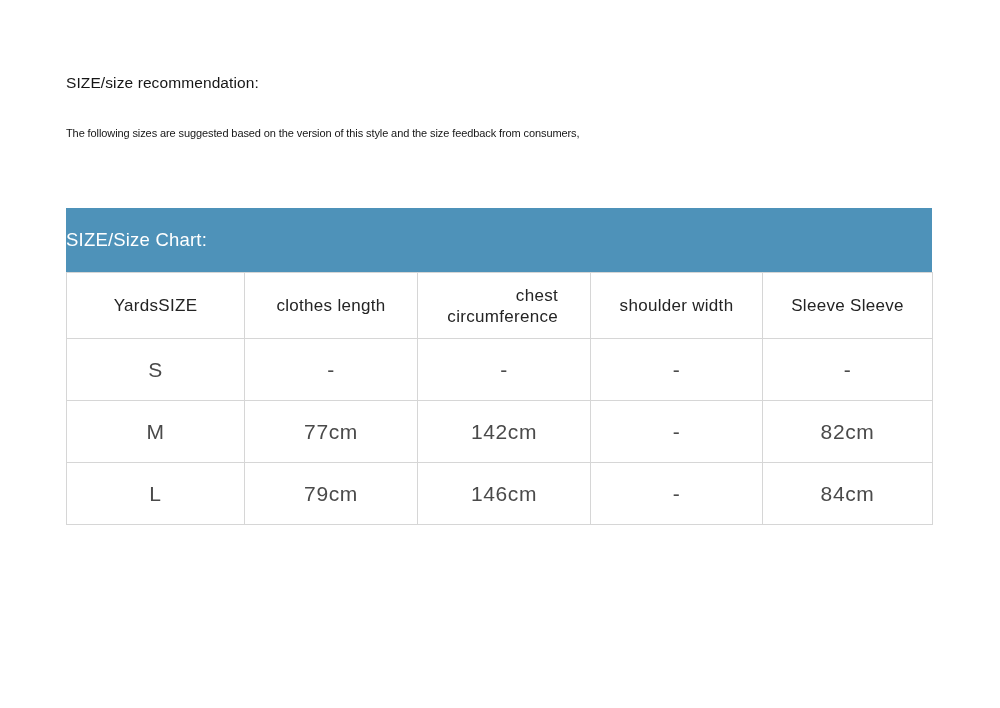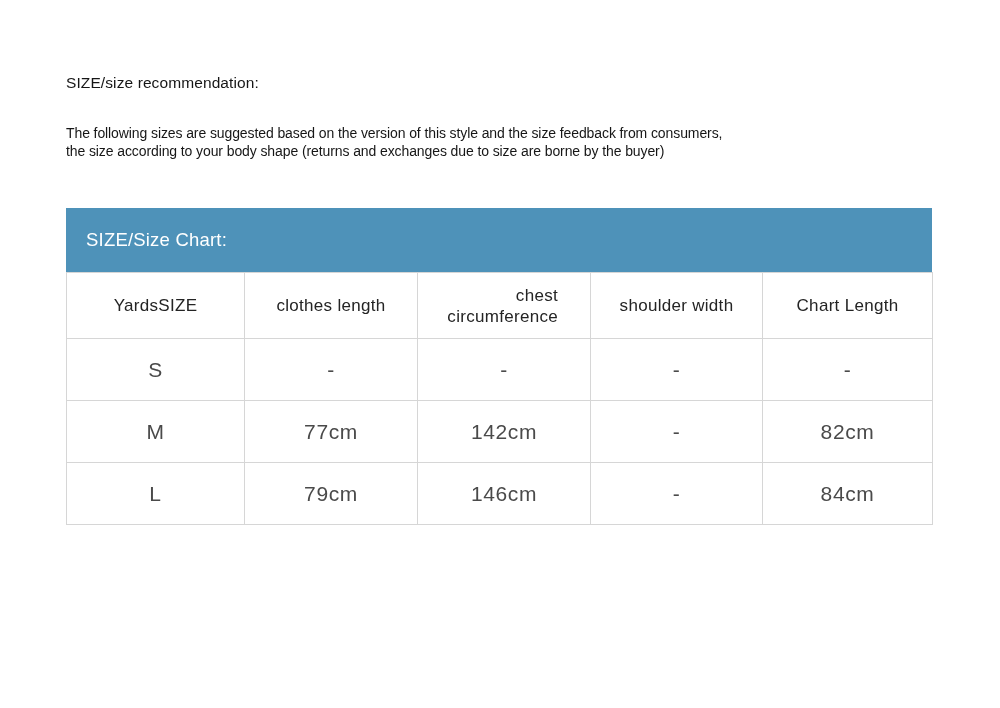--- a/index.html
+++ b/index.html
@@ -23,38 +23,37 @@
     font-size: 15.5px;
     font-weight: 500;
     color: #161616;
     letter-spacing: 0.1px;
   }
   .desc {
     position: absolute;
     left: 66px;
     top: 125px;
     width: 880px;
-    font-size: 14px;
+    font-size: 11px;
     color: #161616;
     letter-spacing: -0.1px;
   }
   .desc-line {
     white-space: nowrap;
     line-height: 17.5px;
   }
   .chart-banner {
     position: absolute;
     left: 66px;
     top: 208px;
     width: 866px;
     height: 64px;
     background: var(--header-bg);
     display: flex;
     align-items: center;
-    padding-left: 20px;
   }
   .chart-banner span {
     color: #ffffff;
     font-size: 18.5px;
     letter-spacing: 0.2px;
   }
   table.size-table {
     position: absolute;
     left: 66px;
     top: 272px;
@@ -96,21 +95,20 @@
 </style>
 </head>
 <body>
 
 <div class="page">
 
   <h1 class="title">SIZE/size recommendation:</h1>
 
   <div class="desc">
     <div class="desc-line">The following sizes are suggested based on the version of this style and the size feedback from consumers,</div>
-    <div class="desc-line">the size according to your body shape (returns and exchanges due to size are borne by the buyer)</div>
   </div>
 
   <div class="chart-banner">
     <span>SIZE/Size Chart:</span>
   </div>
 
   <table class="size-table">
     <colgroup>
       <col style="width:178px">
       <col style="width:173px">
@@ -119,21 +117,21 @@
       <col style="width:170px">
     </colgroup>
     <thead>
       <tr>
         <th>YardsSIZE</th>
         <th>clothes length</th>
         <th class="col-chest">
           <span class="wrap">chest circumference</span>
         </th>
         <th>shoulder width</th>
-        <th>Chart Length</th>
+        <th>Sleeve Sleeve</th>
       </tr>
     </thead>
     <tbody>
       <tr>
         <td>S</td>
         <td>-</td>
         <td>-</td>
         <td>-</td>
         <td>-</td>
       </tr>

